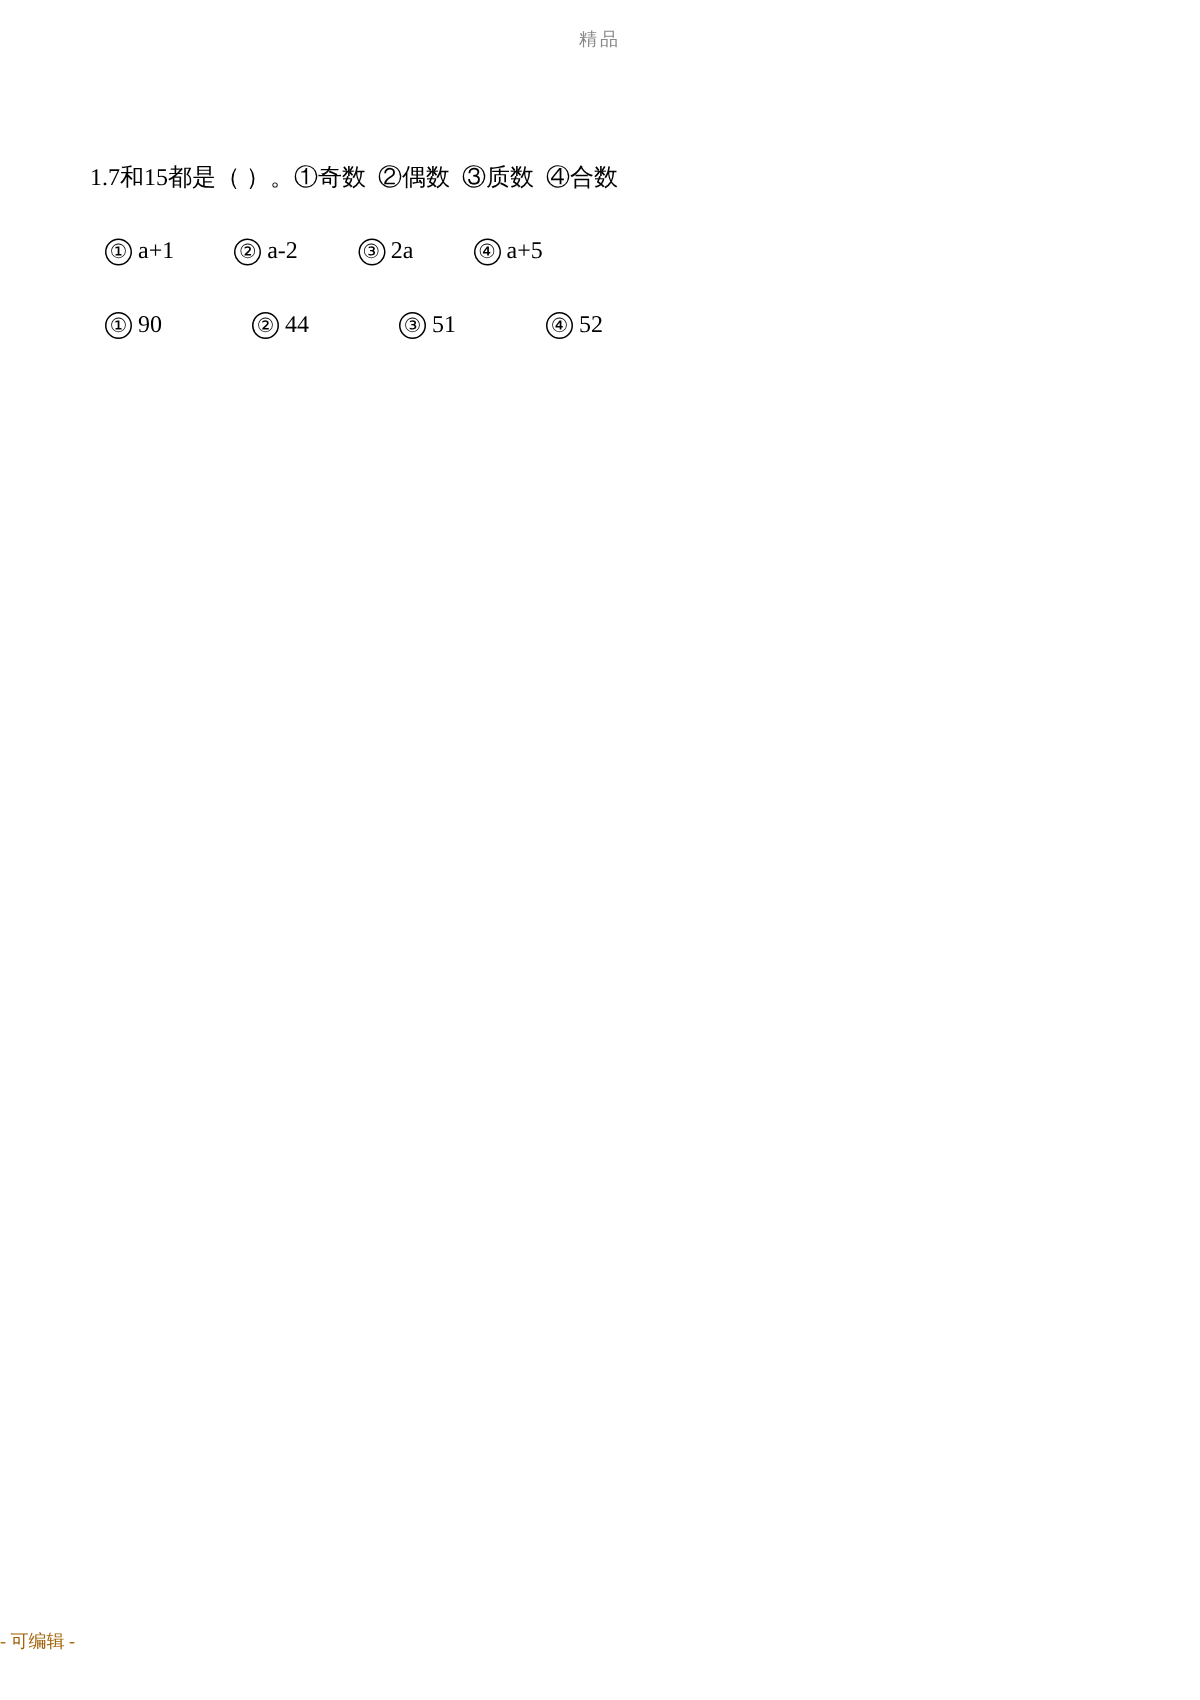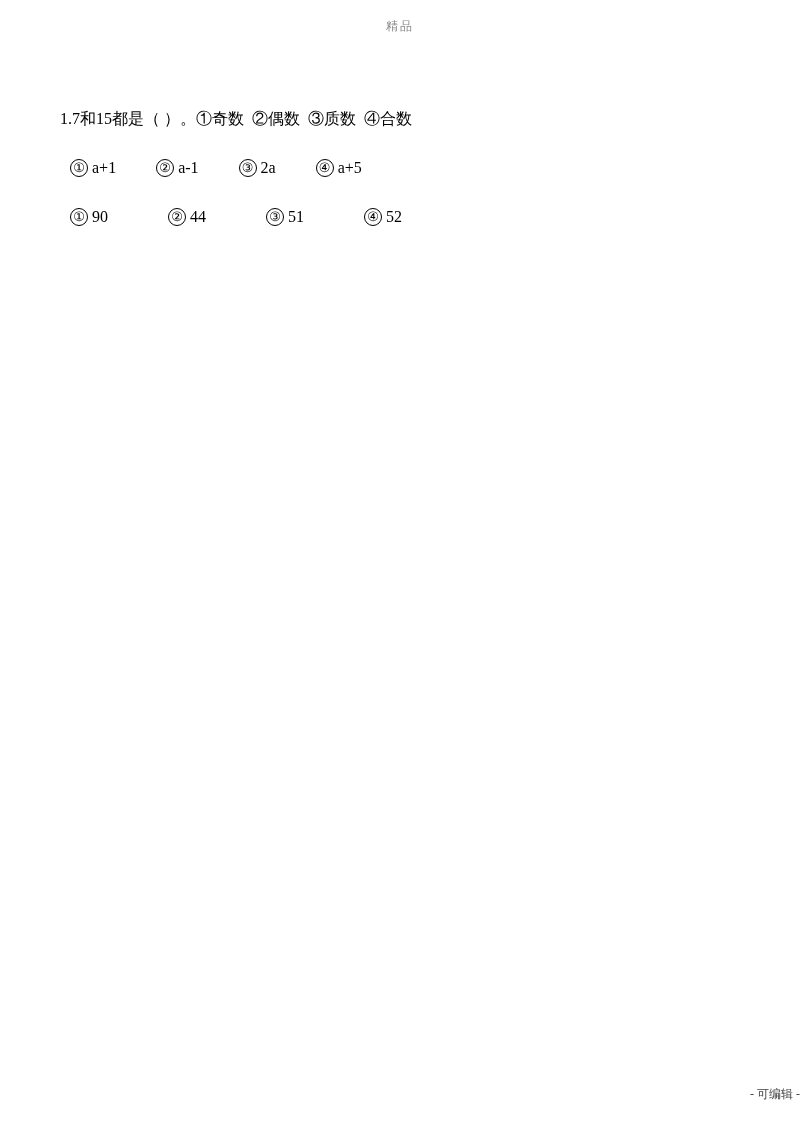--- a/index.html
+++ b/index.html
@@ -77,23 +77,23 @@
       line-height: 16px;
       font-size: 13px;
       margin-right: 2px;
     }
 
     .footer-note {
       position: absolute;
       bottom: 30px;
       left: 0;
       right: 0;
-      text-align: right;
+      text-align: left;
       font-size: 12px;
-      color: #404040;
+      color: #a16207;
     }
 
     .bold {
       font-weight: bold;
     }
   </style>
 </head>
 <body>
 
 <div class="page-container">
@@ -109,21 +109,21 @@
     </div>
 
     <div class="question-block">
       <div class="options-line">
         <span class="option-item">
           <span class="circled">①</span>
           <span>a+1</span>
         </span>
         <span class="option-item">
           <span class="circled">②</span>
-          <span>a-1</span>
+          <span>a-2</span>
         </span>
         <span class="option-item">
           <span class="circled">③</span>
           <span>2a</span>
         </span>
         <span class="option-item">
           <span class="circled">④</span>
           <span>a+5</span>
         </span>
       </div>

